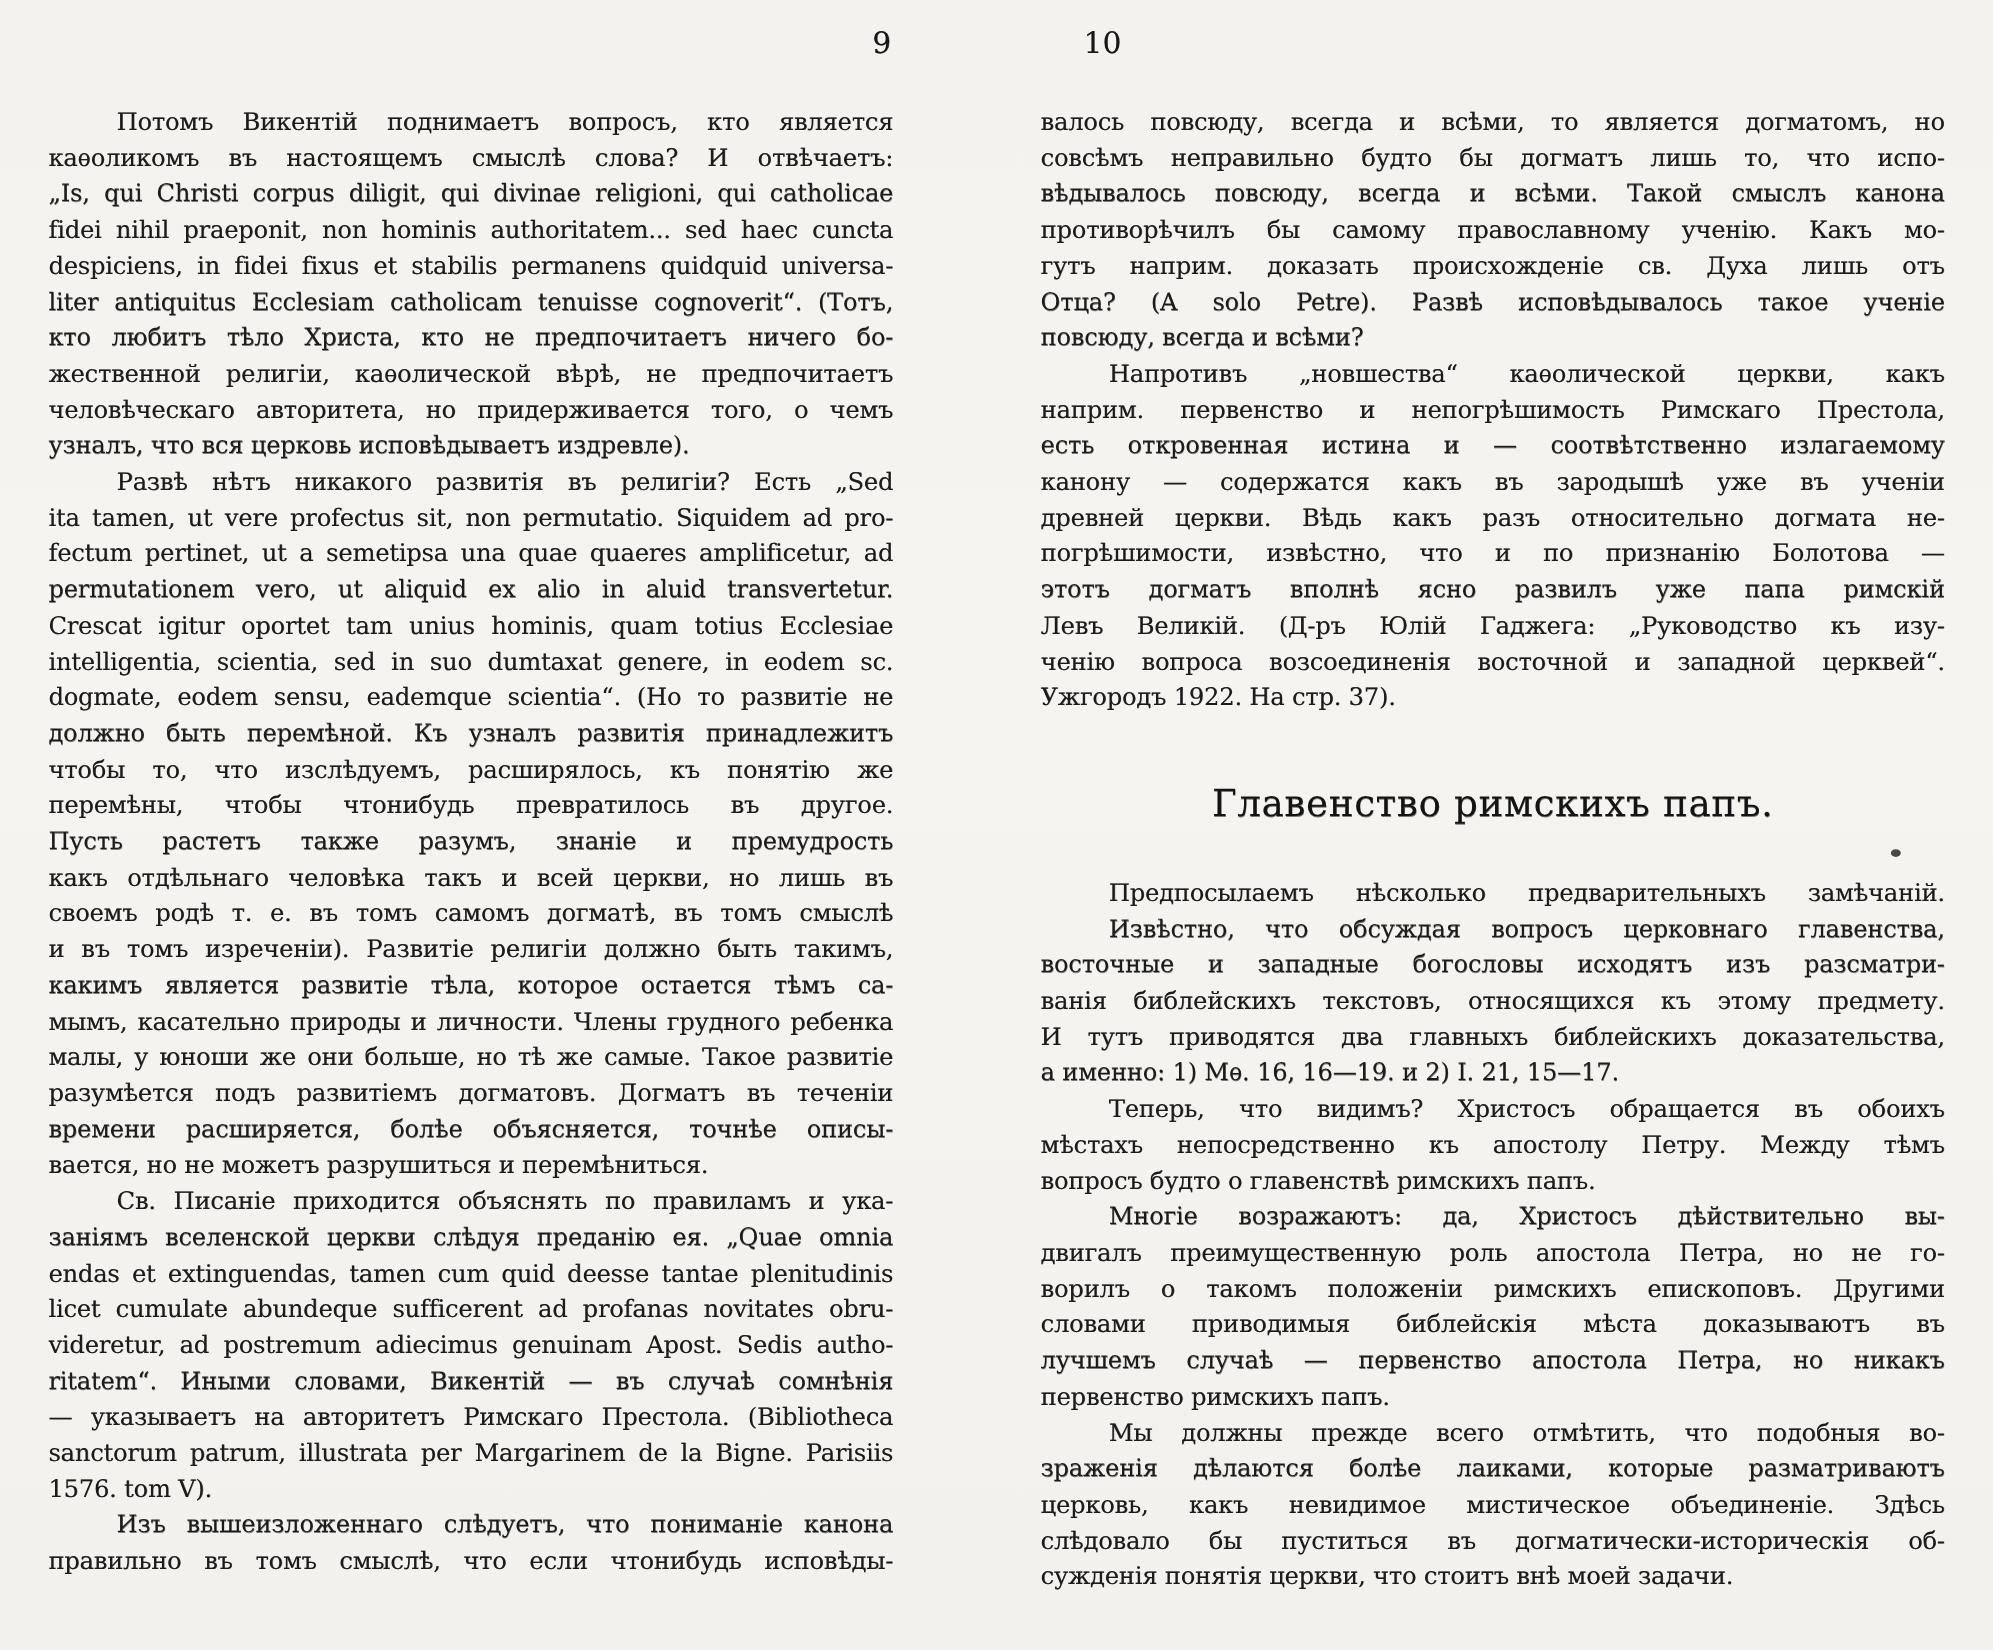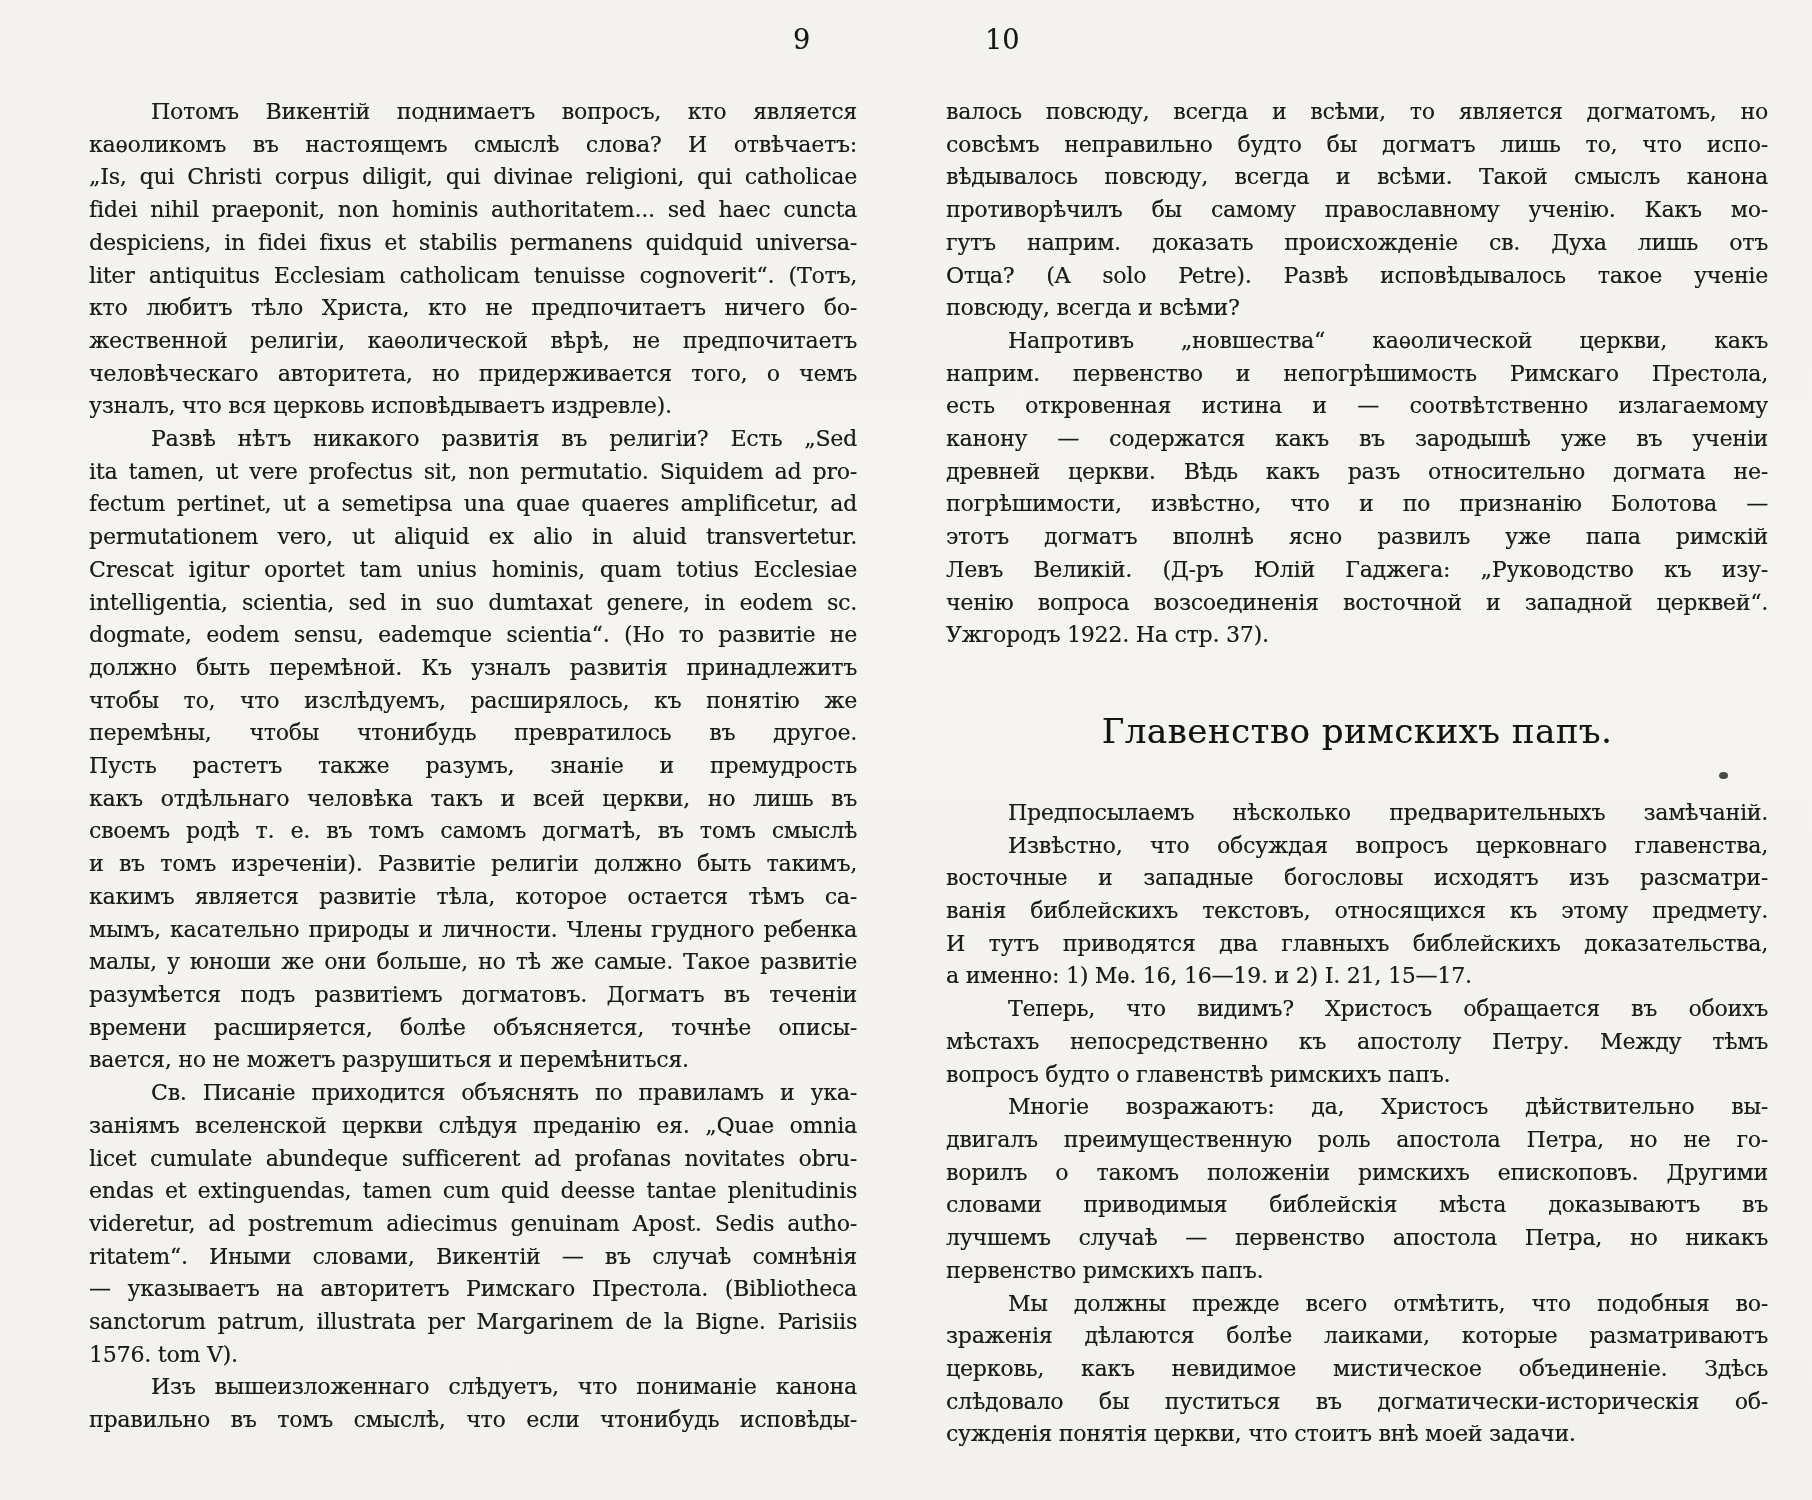--- a/index.html
+++ b/index.html
@@ -32,21 +32,21 @@
   .column {
     position: absolute;
     top: 96px;
     overflow: hidden;
     font-size: 22px;
     line-height: 32.7px;
     letter-spacing: -0.2px;
     color: #1b1b1b;
     text-shadow: 0.3px 0.3px 0.6px rgba(25,25,25,0.55);
   }
-  .column.left-col { left: 44px;  width: 768px; margin-left: 45px; }
+  .column.left-col { left: 44px;  width: 768px; }
   .column.right-col { left: 946px; width: 822px; }
   .line {
     text-align: justify;
     text-align-last: justify;
     white-space: normal;
   }
   .line.indent { padding-left: 62px; }
   .line.para-end { text-align-last: left; }
   .line.heading {
     font-size: 34px;
@@ -103,22 +103,22 @@
       <div class="line ">своемъ родѣ т. е. въ томъ самомъ догматѣ, въ томъ смыслѣ</div>
       <div class="line ">и въ томъ изреченіи). Развитіе религіи должно быть такимъ,</div>
       <div class="line ">какимъ является развитіе тѣла, которое остается тѣмъ са-</div>
       <div class="line ">мымъ, касательно природы и личности. Члены грудного ребенка</div>
       <div class="line ">малы, у юноши же они больше, но тѣ же самые. Такое развитіе</div>
       <div class="line ">разумѣется подъ развитіемъ догматовъ. Догматъ въ теченіи</div>
       <div class="line ">времени расширяется, болѣе объясняется, точнѣе описы-</div>
       <div class="line para-end">вается, но не можетъ разрушиться и перемѣниться.</div>
       <div class="line indent">Св. Писаніе приходится объяснять по правиламъ и ука-</div>
       <div class="line ">заніямъ вселенской церкви слѣдуя преданію ея. „Quae omnia</div>
+      <div class="line ">endas et extinguendas, tamen cum quid deesse tantae plenitudinis</div>
       <div class="line ">licet cumulate abundeque sufficerent ad profanas novitates obru-</div>
-      <div class="line ">endas et extinguendas, tamen cum quid deesse tantae plenitudinis</div>
       <div class="line ">videretur, ad postremum adiecimus genuinam Apost. Sedis autho-</div>
       <div class="line ">ritatem“. Иными словами, Викентій — въ случаѣ сомнѣнія</div>
       <div class="line ">— указываетъ на авторитетъ Римскаго Престола. (Bibliotheca</div>
       <div class="line ">sanctorum patrum, illustrata per Margarinem de la Bigne. Parisiis</div>
       <div class="line para-end">1576. tom V).</div>
       <div class="line indent">Изъ вышеизложеннаго слѣдуетъ, что пониманіе канона</div>
       <div class="line ">правильно въ томъ смыслѣ, что если чтонибудь исповѣды-</div>
     </div>
 
   <div class="column right-col" id="col-1">

